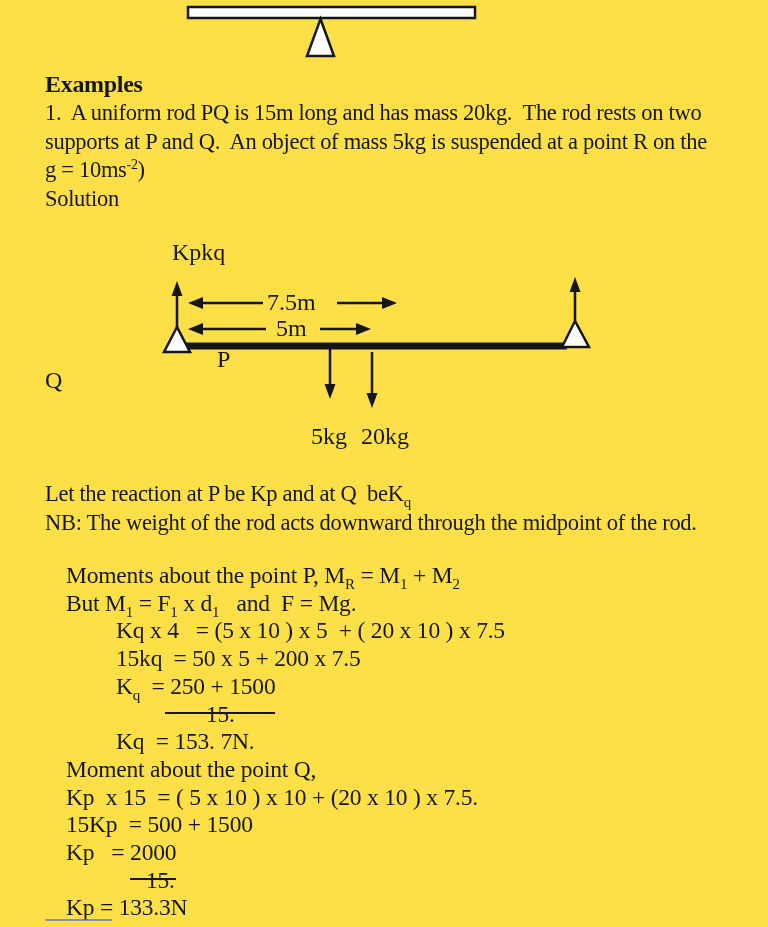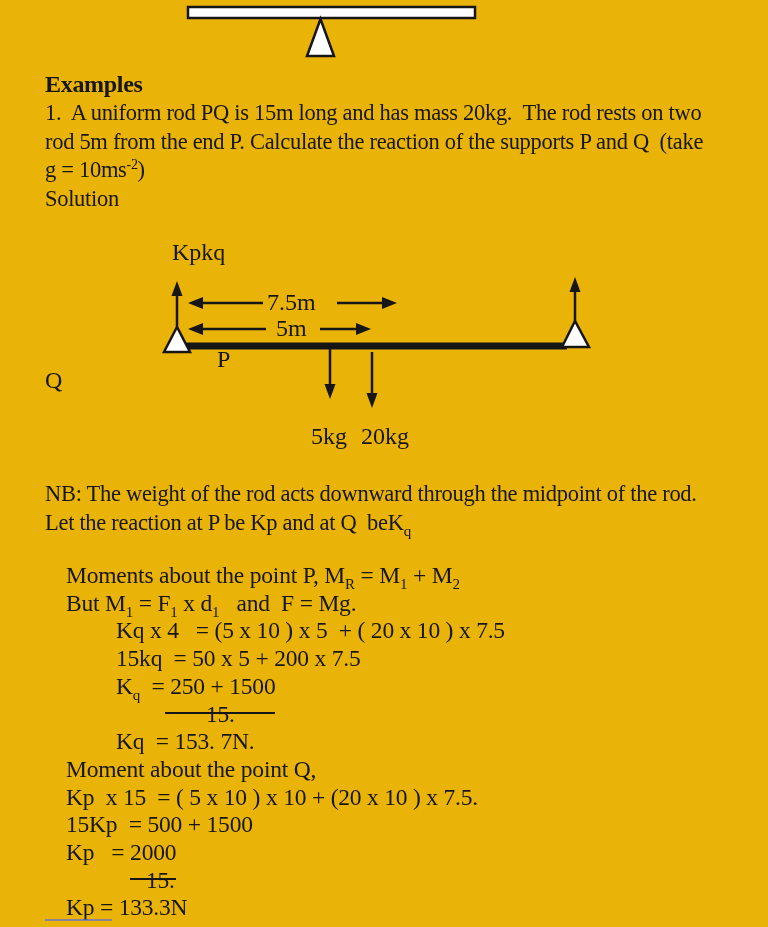--- a/index.html
+++ b/index.html
@@ -1,18 +1,18 @@
 <!DOCTYPE html>
 <html><head>
 <meta charset="utf-8">
 <style>
   html,body { margin:0; padding:0; background:#ffffff; }
   .page {
     position:relative; width:768px; height:927px;
-    background:#eab308; overflow:hidden;
+    background:#fde047; overflow:hidden;
     font-family:"Liberation Serif", serif; color:#161616;
   }
   .abs { position:absolute; }
   .t  { white-space:pre; }
   .blk-problem {
     position:absolute; left:45px; top:70px; width:718px;
     font-size:22.5px; line-height:28.6px; letter-spacing:-0.3px;
   }
   .h1 { font-size:24px; font-weight:bold; line-height:29px; }
   .blk-let {
@@ -38,21 +38,21 @@
 <div class="page">
 
   <svg class="abs" style="left:0;top:0" width="768" height="64">
     <rect x="188" y="7" width="287" height="11" fill="#ffffff" stroke="#161616" stroke-width="2.5"></rect>
     <polygon points="320.5,19 307,56 334,56" fill="#ffffff" stroke="#161616" stroke-width="2.5"></polygon>
   </svg>
 
   <div class="blk-problem">
     <div class="h1 t">Examples</div>
     <div class="t">1.  A uniform rod PQ is 15m long and has mass 20kg.  The rod rests on two</div>
-    <div class="t">rod 5m from the end P. Calculate the reaction of the supports P and Q  (take</div>
+    <div class="t">supports at P and Q.  An object of mass 5kg is suspended at a point R on the</div>
     <div class="t"><span>g = 10ms</span><span class="sup">-2</span><span>)</span></div>
     <div class="t">Solution</div>
   </div>
 
   <svg class="abs" style="left:0;top:235px" width="768" height="235">
 
     <line x1="177" y1="93" x2="177" y2="57" stroke-width="2.5"></line>
     <polygon points="177,46 171.5,61 182.5,61" fill="#161616"></polygon>
 
     <line x1="575" y1="86" x2="575" y2="55" stroke-width="2.5"></line>
@@ -81,22 +81,22 @@
 
   <div class="lbl" style="left:172px;top:239px">Kpkq</div>
   <div class="lbl" style="left:267px;top:289px">7.5m</div>
   <div class="lbl" style="left:276px;top:315px">5m</div>
   <div class="lbl" style="left:217px;top:346px">P</div>
   <div class="lbl" style="left:45px;top:367px">Q</div>
   <div class="lbl" style="left:311px;top:423px">5kg</div>
   <div class="lbl" style="left:361px;top:423px">20kg</div>
 
   <div class="blk-let">
+    <div class="t"><span>Let the reaction at P be Kp and at Q  beK</span><sub>q</sub></div>
     <div class="t">NB: The weight of the rod acts downward through the midpoint of the rod.</div>
-    <div class="t"><span>Let the reaction at P be Kp and at Q  beK</span><sub>q</sub></div>
   </div>
 
   <div class="blk-work">
     <div class="t"><span>Moments about the point P, M</span><sub>R</sub><span> = M</span><sub>1</sub><span> + M</span><sub>2</sub></div>
     <div class="t"><span>But M</span><sub>1</sub><span> = F</span><sub>1</sub><span> x d</span><sub>1</sub><span>   and  F = Mg.</span></div>
     <div class="t in1">Kq x 4   = (5 x 10 ) x 5  + ( 20 x 10 ) x 7.5</div>
     <div class="t in1">15kq  = 50 x 5 + 200 x 7.5</div>
     <div class="t in1"><span>K</span><sub>q</sub><span>  =</span><span class="u"> 250 + 1500</span></div>
     <div class="t in2">15.</div>
     <div class="t in1">Kq  = 153. 7N.</div>

